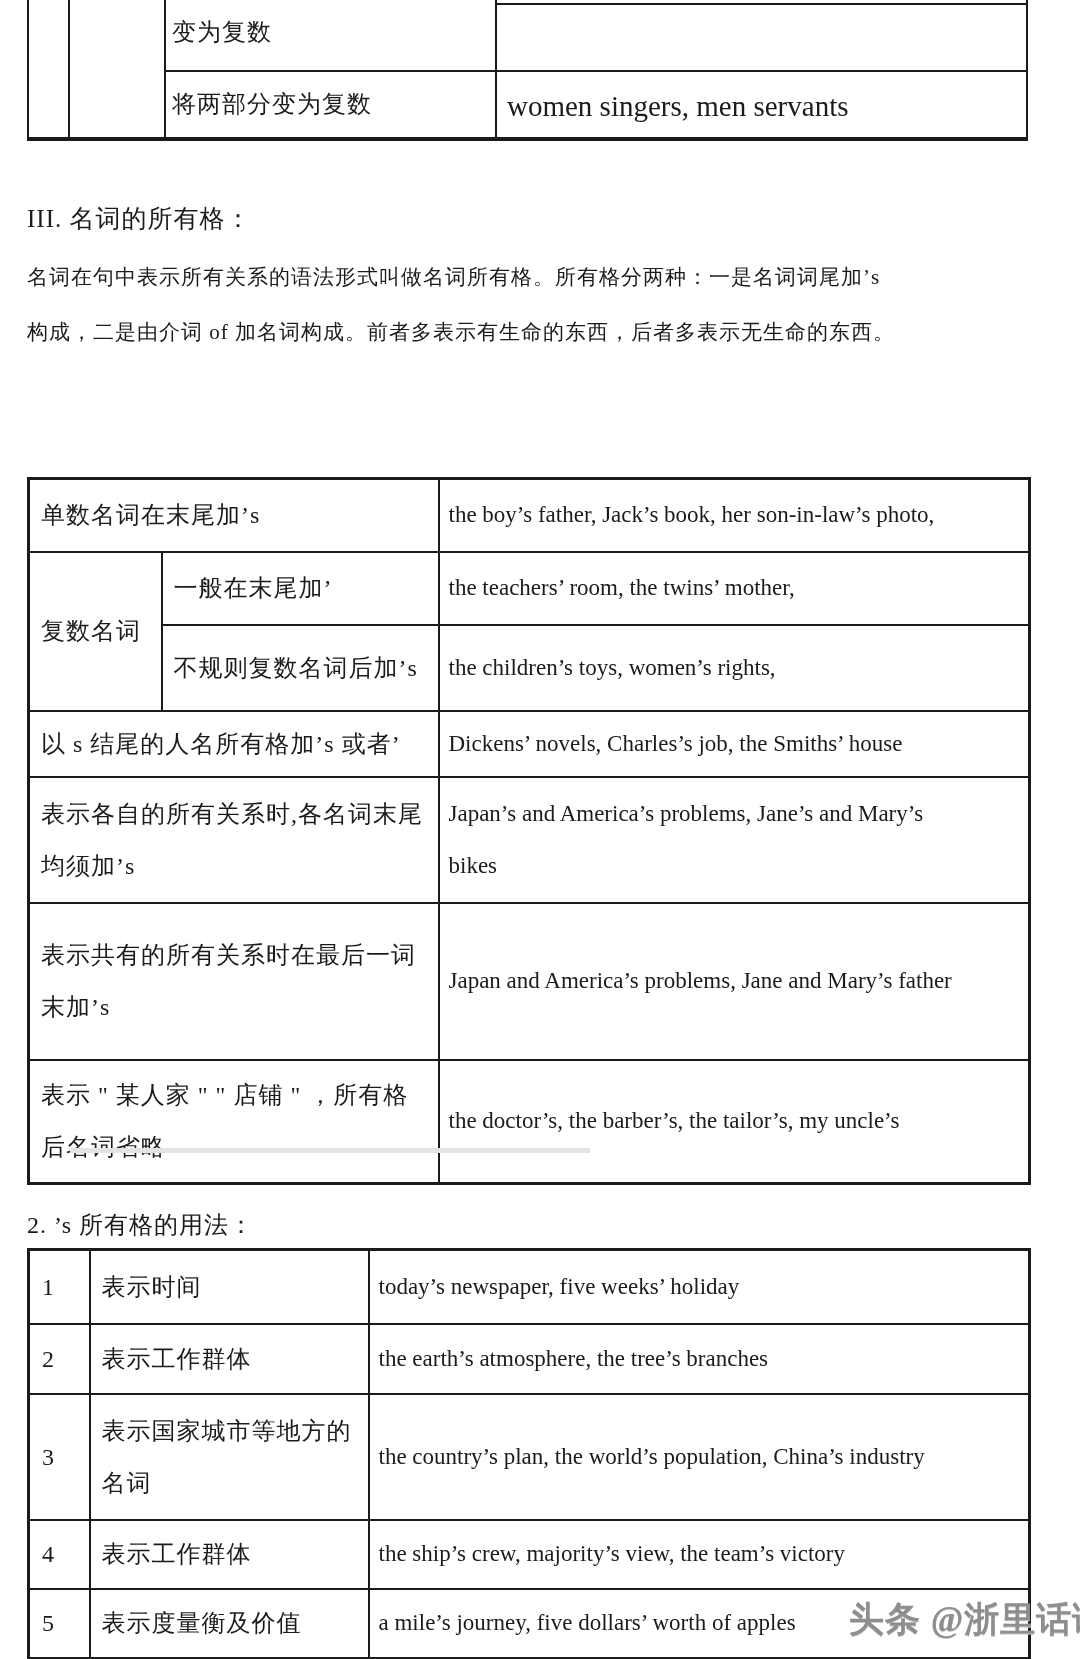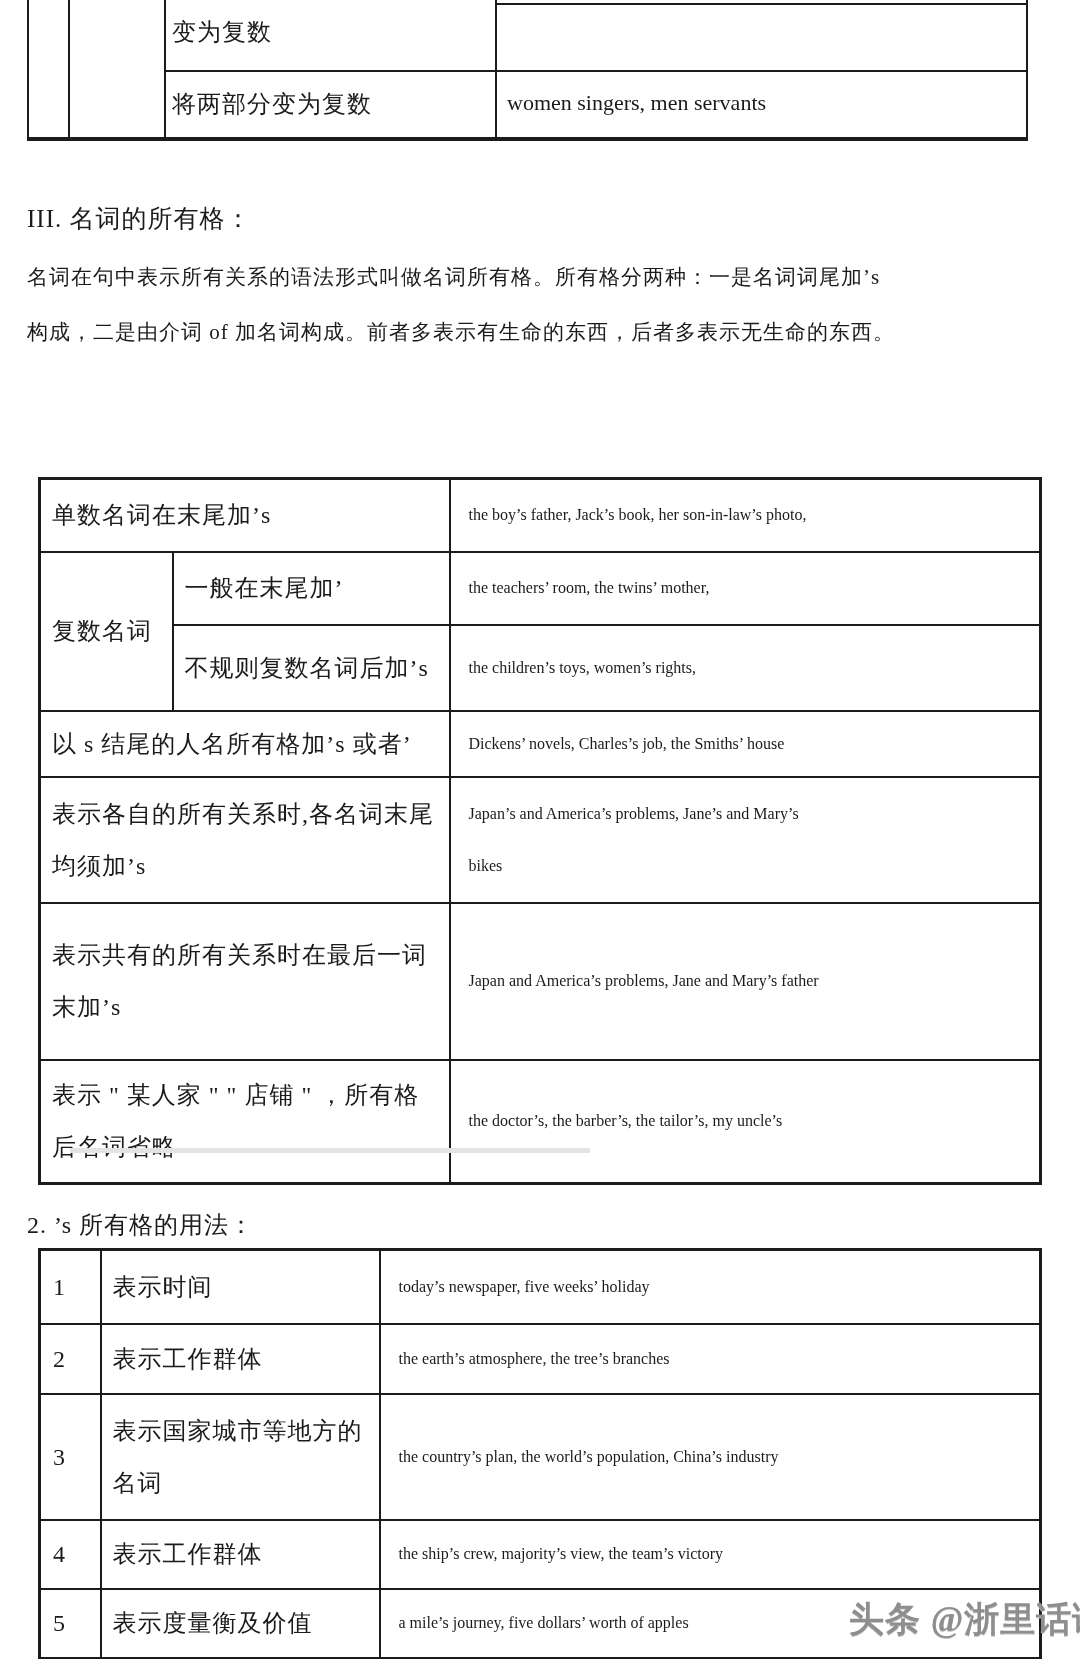--- a/index.html
+++ b/index.html
@@ -11,43 +11,43 @@
     color:#1b1b1b;
     font-family:"Liberation Serif","DejaVu Serif",serif;
     overflow:hidden;
   }
   
   .topfrag{position:absolute;left:27px;top:0;width:862px;height:143px;}
   .ln{position:absolute;background:#1b1b1b;}
   .v{width:2px;top:0;height:141px;}
   .cellTxt{position:absolute;white-space:nowrap;}
   .cn-txt{font-size:24px;letter-spacing:1px;}
-  .en-txt{font-size:22px;}
+  .en-txt{font-size:29px;}
   
   table.doc{
-    position:absolute;left:38px;
+    position:absolute;left:27px;
     border-collapse:collapse;
     table-layout:fixed;
     width:1001px;
   }
   table.doc td{
     border:2px solid #1b1b1b;
     padding:0 6px 0 11px;
     vertical-align:middle;
     font-size:24px;
     letter-spacing:1px;
     white-space:pre-line;
     line-height:52px;
     overflow:hidden;
   }
   table.doc{border:3px solid #1b1b1b;}
   table.doc td.en{
-    font-size:16px;
+    font-size:23px;
     letter-spacing:0;
-    padding-left:18px;
+    padding-left:9px;
   }
   table.doc td.num{padding-left:12px;}
   
   .h3{
     position:absolute;left:27px;top:202px;
     font-size:25px;font-weight:normal;letter-spacing:1px;
   }
   .para{
     position:absolute;left:27px;top:250px;width:1010px;
     font-size:21px;line-height:55px;letter-spacing:1px;

